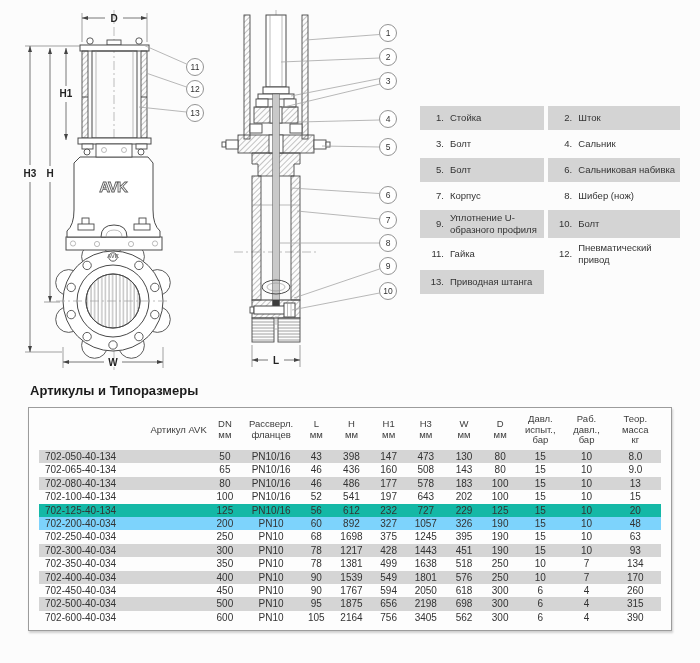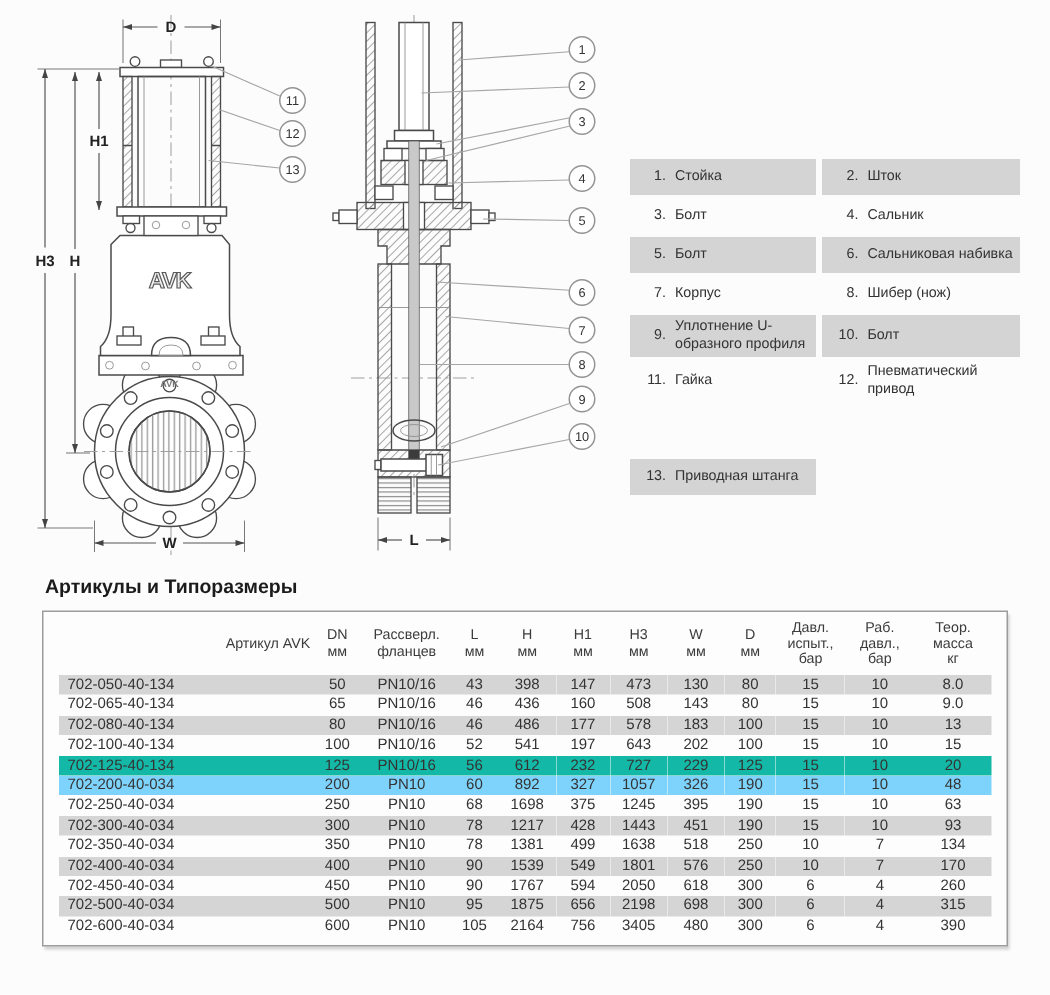--- a/index.html
+++ b/index.html
@@ -373,21 +373,21 @@
         <div class="legend-cell">
           <span class="lnum">11.</span>
           <span class="llbl">Гайка</span>
         </div>
         <div class="legend-cell">
           <span class="lnum">12.</span>
           <span class="llbl">Пневматический привод</span>
         </div>
       </div>
       <div class="legend-row">
-        <div class="legend-cell" style="background: rgb(212, 212, 212); margin-top: 36px;">
+        <div class="legend-cell" style="background: rgb(212, 212, 212);">
           <span class="lnum">13.</span>
           <span class="llbl">Приводная штанга</span>
         </div>
         <div class="legend-cell"></div>
       </div>
     </div>
 
   <div class="tbl-title">Артикулы и Типоразмеры</div>
   <div class="tbl-box">
     <table class="sizes">
@@ -605,21 +605,21 @@
             <td>315</td>
           </tr>
           <tr>
             <td class="first">702-600-40-034</td>
             <td>600</td>
             <td>PN10</td>
             <td>105</td>
             <td>2164</td>
             <td>756</td>
             <td>3405</td>
-            <td>480</td>
+            <td>562</td>
             <td>300</td>
             <td>6</td>
             <td>4</td>
             <td>390</td>
           </tr>
         </tbody>
     </table>
   </div>
 
 </div>

